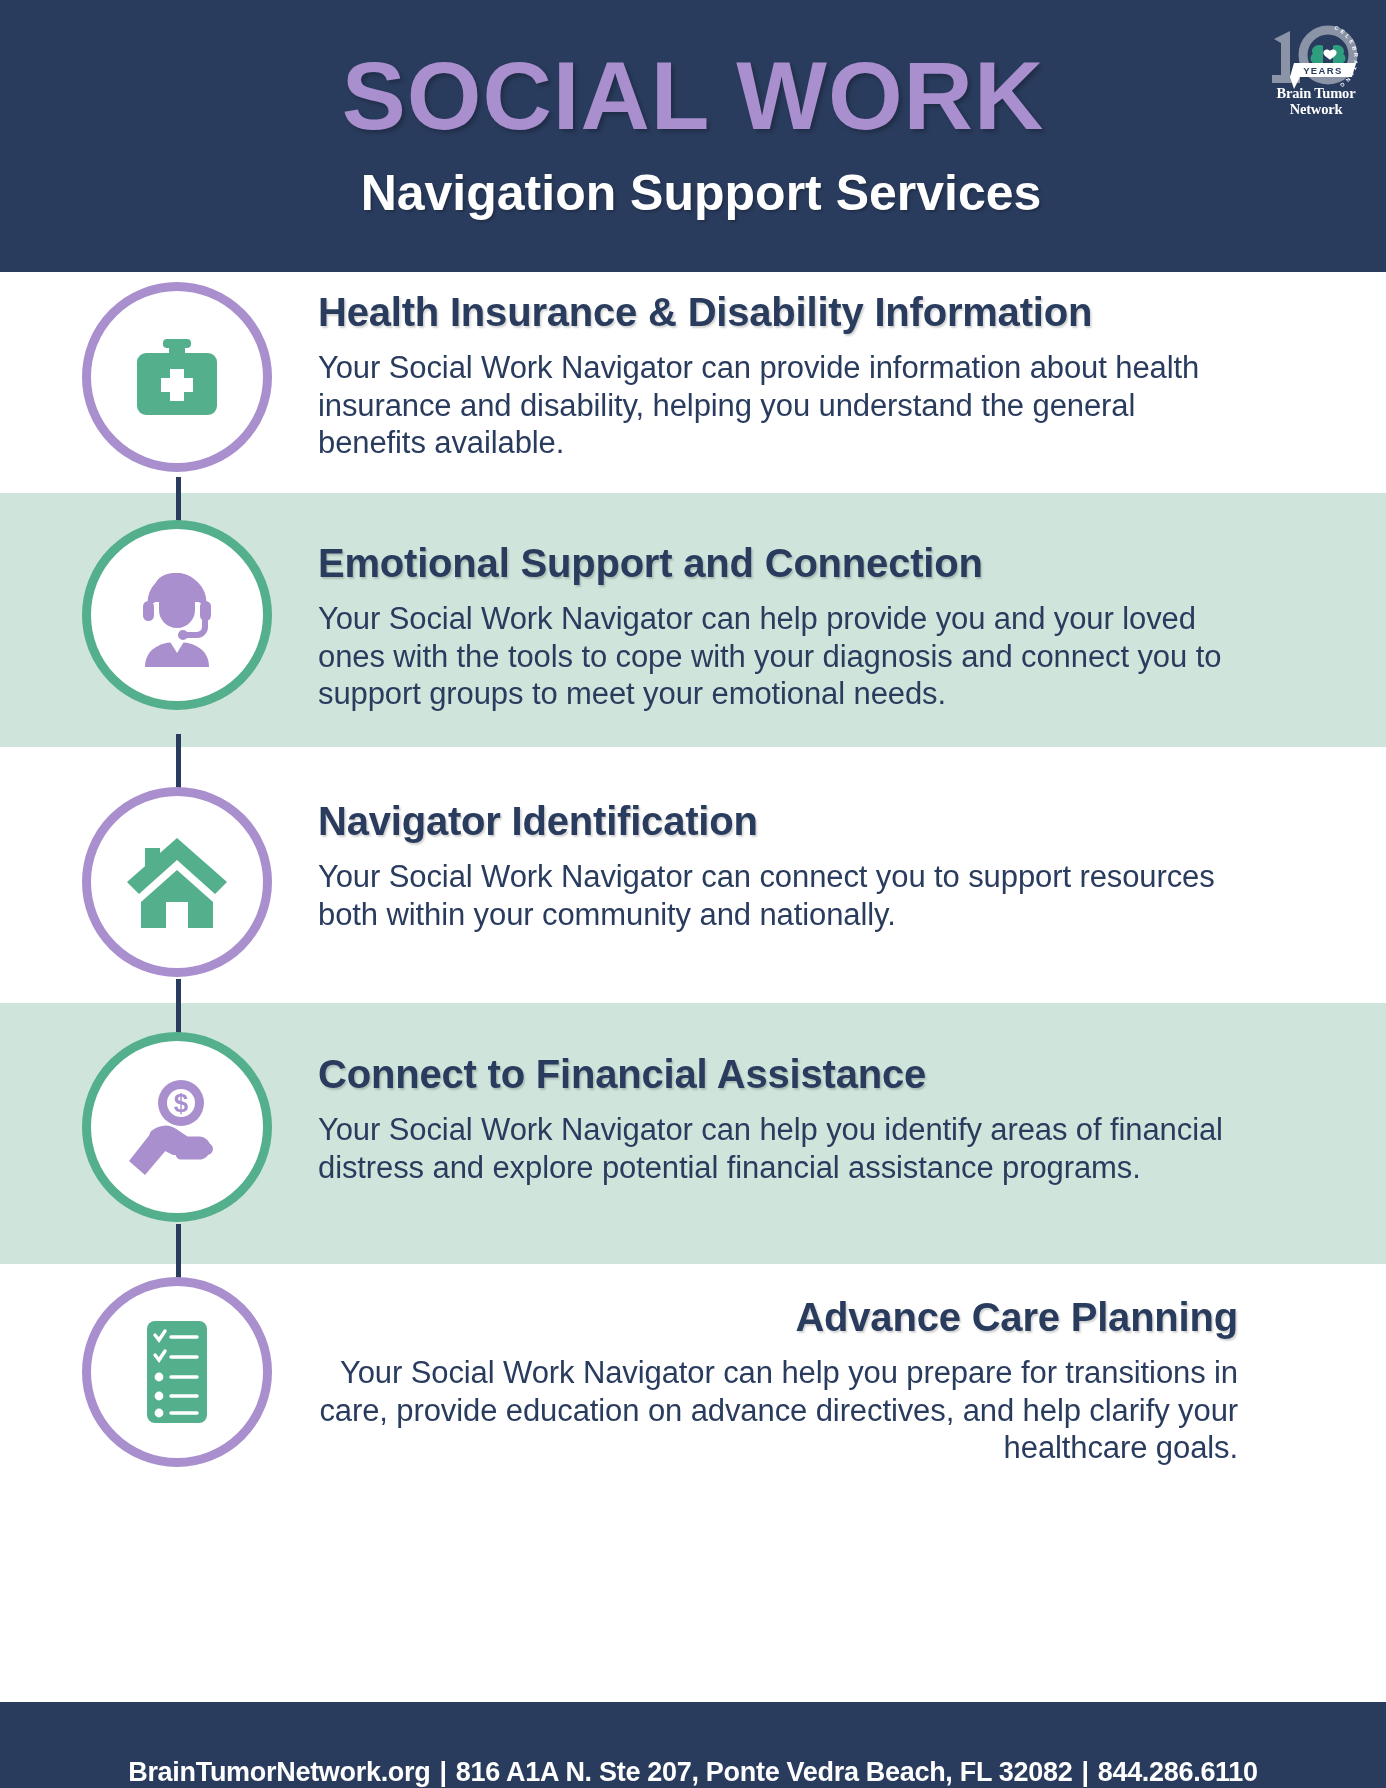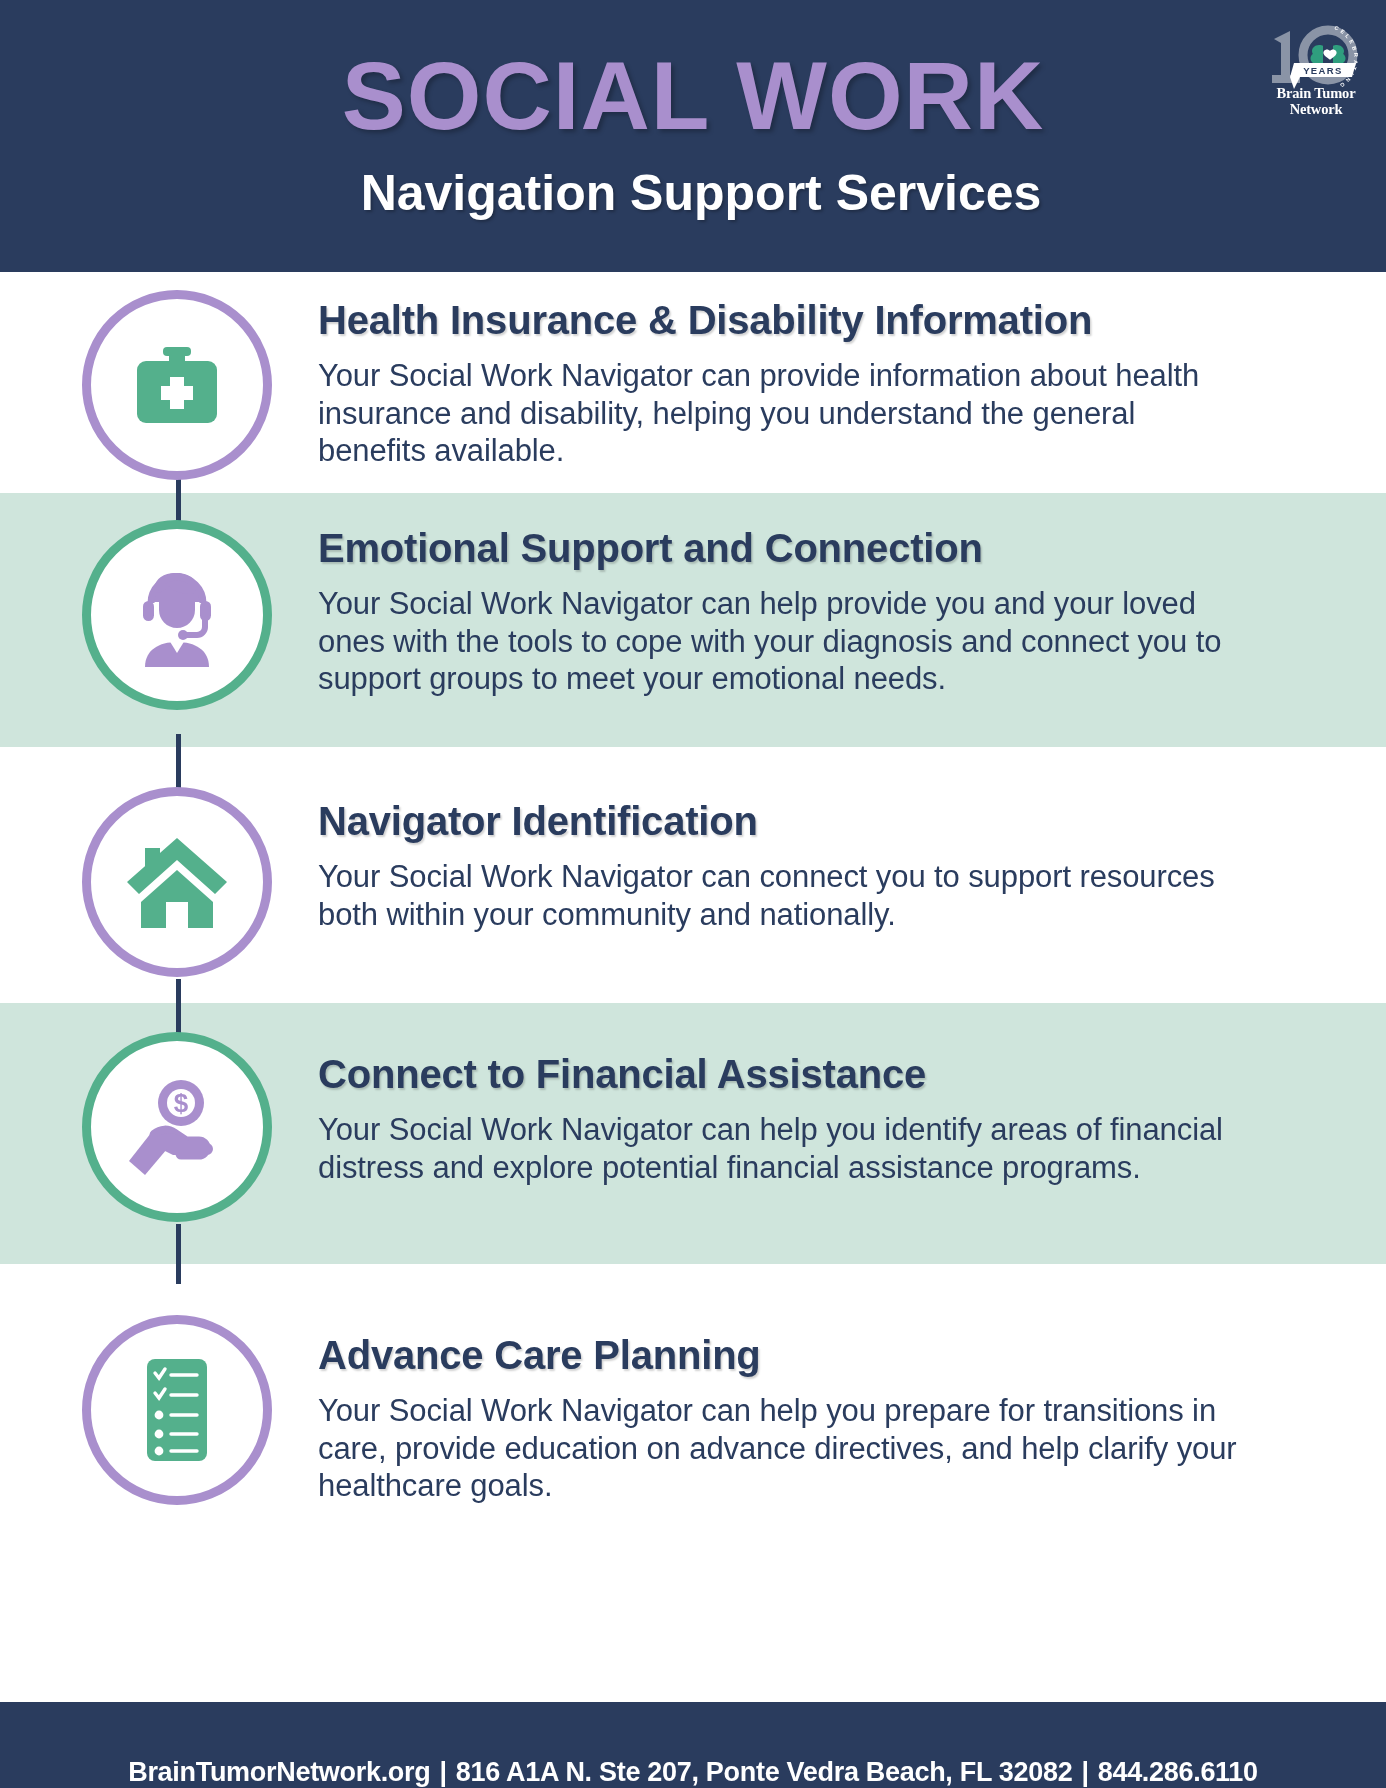--- a/index.html
+++ b/index.html
@@ -103,25 +103,25 @@
     background: #2a3c5e;
     z-index: 1;
   }
 
   .row {
     position: absolute;
     left: 0;
     width: 1386px;
     z-index: 2;
   }
-  .row.r1 { top: 18px;   height: 203px; }
+  .row.r1 { top: 10px;   height: 203px; }
   .row.r2 { top: 248px;  height: 230px; }
   .row.r3 { top: 515px;  height: 206px; }
   .row.r4 { top: 760px;  height: 220px; }
-  .row.r5 { top: 1043px; height: 205px; }
+  .row.r5 { top: 1005px; height: 205px; text-align: right; }
 
   .icon-circle {
     position: absolute;
     left: 82px;
     top: 0;
     width: 190px;
     height: 190px;
     border-radius: 50%;
     background: #ffffff;
     display: flex;
@@ -149,21 +149,21 @@
     letter-spacing: -0.2px;
   }
   .row-body {
     font-size: 31px;
     color: #2a3c5e;
     line-height: 1.22;
     letter-spacing: -0.1px;
   }
 
   .row.r1 .row-text { top: 8px; }
-  .row.r2 .row-text { top: 6px; }
+  .row.r2 .row-text { top: 21px; }
   .row.r3 .row-text { top: 12px; }
   .row.r4 .row-text { top: 20px; }
   .row.r5 .row-text { top: 18px; }
 
   
   .footer {
     position: absolute;
     left: 0;
     bottom: 0;
     width: 1386px;

